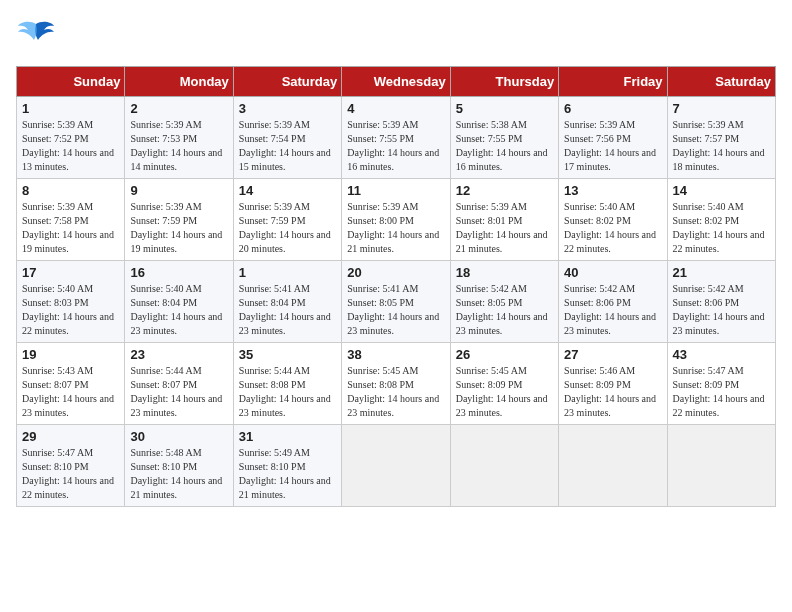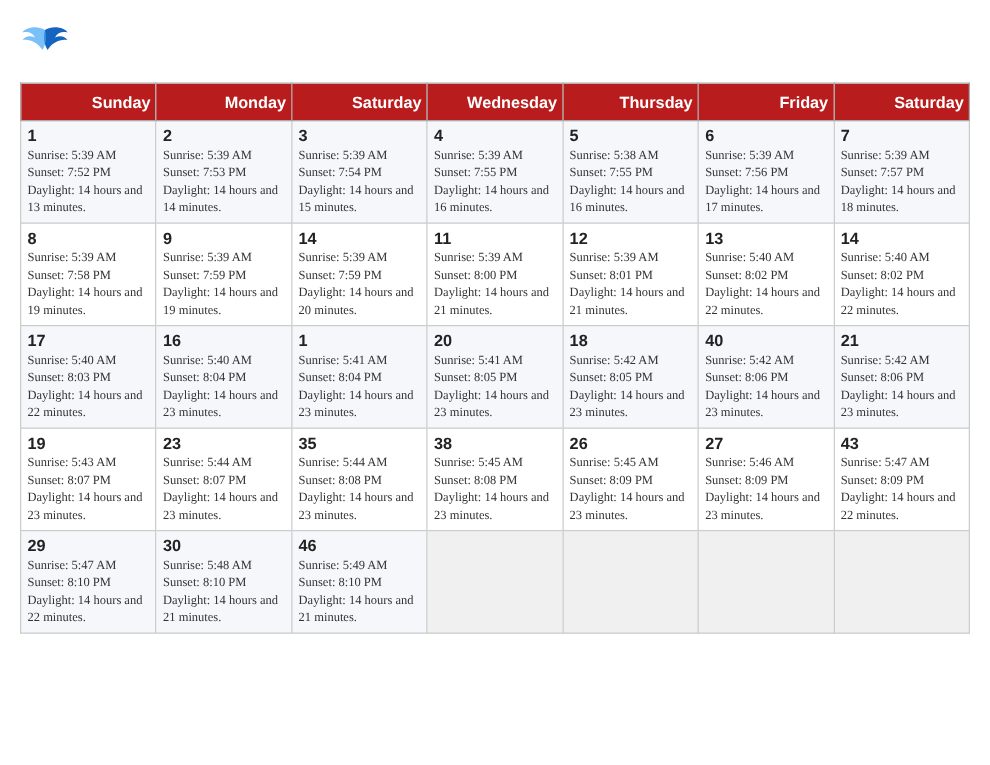--- a/index.html
+++ b/index.html
@@ -260,21 +260,21 @@
       <tr>
         <td>
         <span class="day-num">29</span>
         <span class="day-info">Sunrise: 5:47 AM<br>Sunset: 8:10 PM<br>Daylight: 14 hours and 22 minutes.</span>
       </td>
         <td>
         <span class="day-num">30</span>
         <span class="day-info">Sunrise: 5:48 AM<br>Sunset: 8:10 PM<br>Daylight: 14 hours and 21 minutes.</span>
       </td>
         <td>
-        <span class="day-num">46</span>
+        <span class="day-num">31</span>
         <span class="day-info">Sunrise: 5:49 AM<br>Sunset: 8:10 PM<br>Daylight: 14 hours and 21 minutes.</span>
       </td>
         <td class="empty-cell"></td>
         <td class="empty-cell"></td>
         <td class="empty-cell"></td>
         <td class="empty-cell"></td>
       </tr>
     </tbody>
 </table>
 

